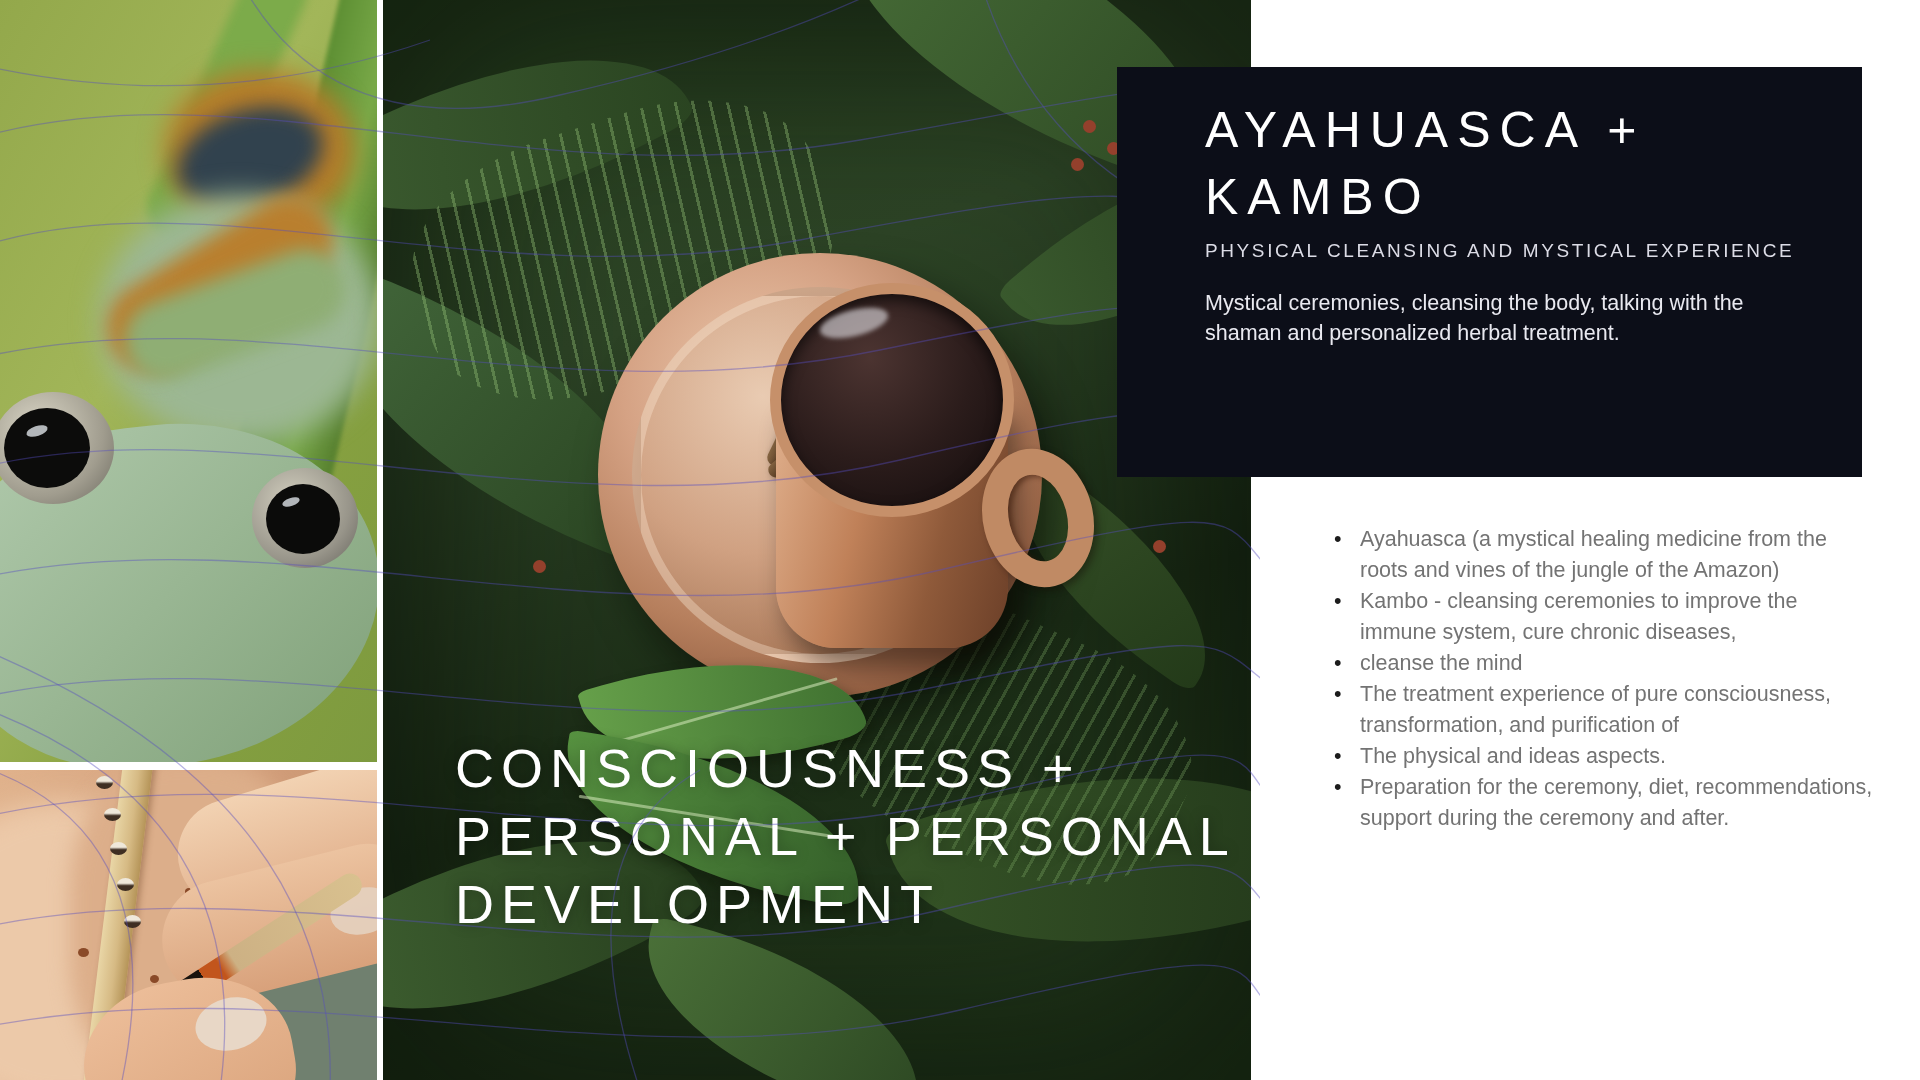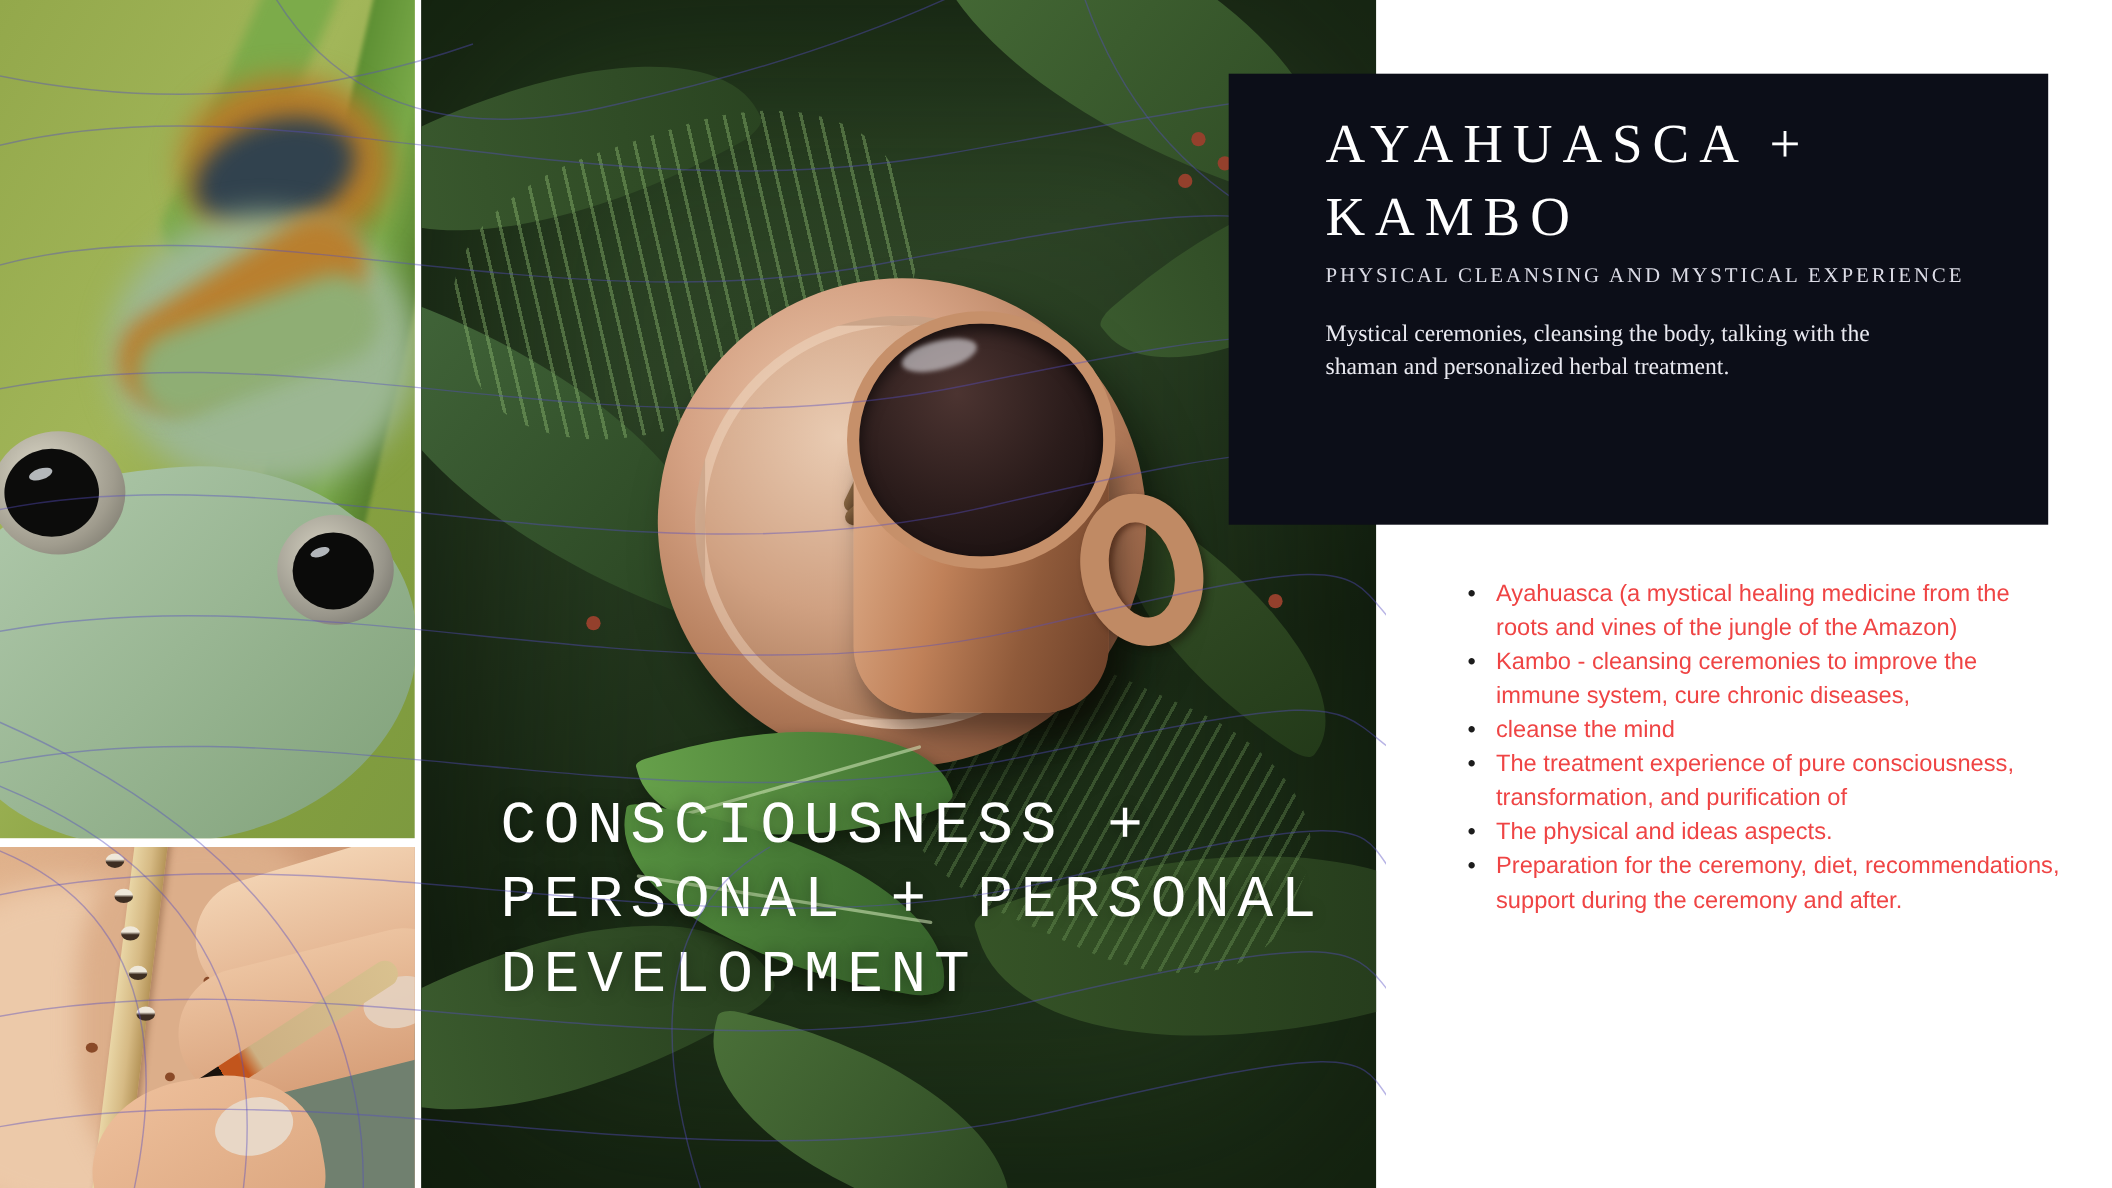--- a/index.html
+++ b/index.html
@@ -123,38 +123,38 @@
   .mug-glint { position:absolute; left:38px; top:16px; width:70px; height:26px; border-radius:50%;
     background:rgba(240,240,245,.55); transform:rotate(-14deg); filter:blur(2px); }
   .tray-leaf { position:absolute; border-radius:4% 96% 10% 96%; }
   .tl1 { width:270px; height:118px; left:-10px; top:400px; transform:rotate(-16deg);
     background:linear-gradient(100deg,#66a04a,#3f7030); box-shadow:4px 8px 14px rgba(10,20,5,.45); }
   .tl2 { width:310px; height:132px; left:-40px; top:500px; transform:rotate(9deg);
     background:linear-gradient(100deg,#569140,#35602a); box-shadow:4px 8px 14px rgba(10,20,5,.45); }
   .tl-vein { position:absolute; left:6%; top:48%; width:88%; height:3px; border-radius:2px;
     background:rgba(215,235,190,.55); }
 
-  .jungle-headline { position:absolute; left:72px; top:718px; color:#ffffff;
+  .jungle-headline { position:absolute; left:72px; top:734px; color:#ffffff;
     font-size:54px; line-height:68px; letter-spacing:7px; font-weight:300; white-space:nowrap;
-    text-shadow:0 0 14px rgba(0,0,0,.35);font-family:Liberation Mono, monospace; }
+    text-shadow:0 0 14px rgba(0,0,0,.35); }
 
   
   .contours { position:absolute; left:0; top:0; z-index:4; pointer-events:none; }
 
   
   .info-panel { position:absolute; left:1117px; top:67px; width:745px; height:410px;
-    background:#0c0e18; z-index:6; padding:30px 40px 0 88px; color:#e9e9f0;font-family:Liberation Serif, serif; }
+    background:#0c0e18; z-index:6; padding:30px 40px 0 88px; color:#e9e9f0; }
   .info-title { font-size:50px; line-height:67px; letter-spacing:9px; font-weight:300; color:#ffffff; }
   .info-subtitle { margin-top:9px; font-size:19px; letter-spacing:2.6px; color:#dcdce6; font-weight:300; }
   .info-p { margin-top:26px; font-size:21.5px; line-height:30px; width:545px; color:#e9e9f0; }
   .info-p + .info-p { margin-top:14px; }
 
   
   .bullet-list { position:absolute; left:1334px; top:524px; width:545px; z-index:6;
-    list-style:none; color:#ef4444; font-size:21.5px; line-height:31px; }
+    list-style:none; color:#737373; font-size:21.5px; line-height:31px; }
   .bullet-list li { position:relative; padding-left:26px; }
   .bullet-list li::before { content:"\2022"; position:absolute; left:0; top:0; color:#1c1c1c; }
 </style>
 </head>
 <body>
 
 <div class="slide">
 
   <div class="photo frog-photo">
     <div class="fshape f-blade-r"></div>

